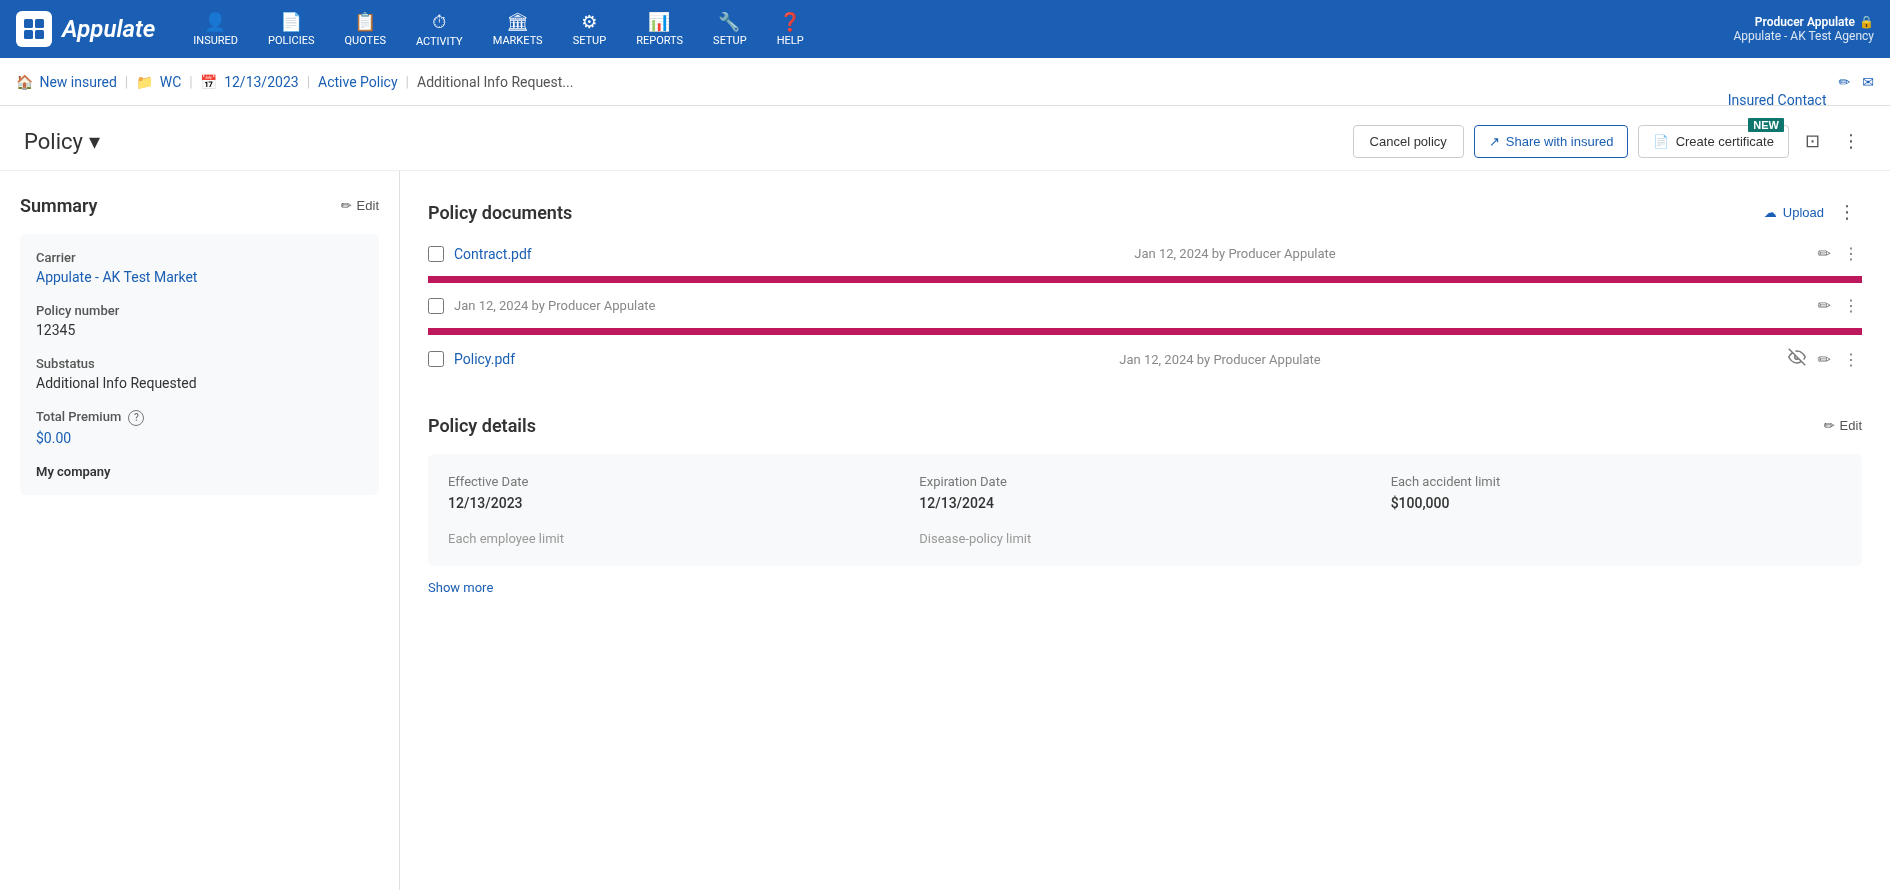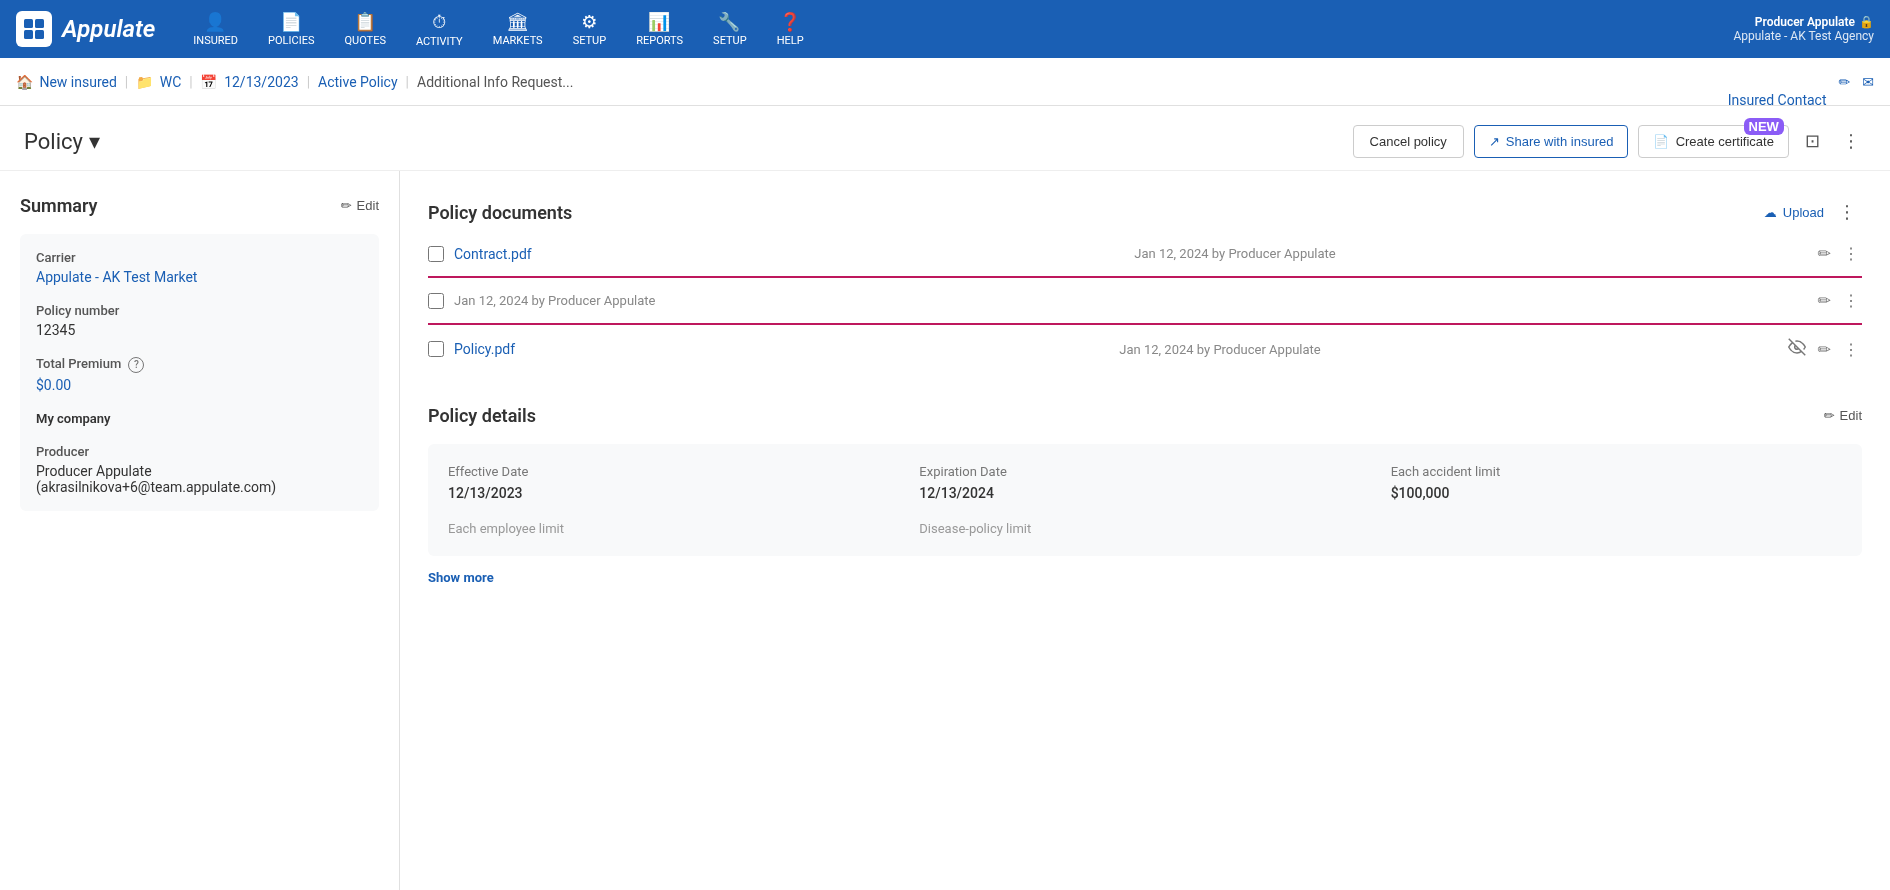--- a/index.html
+++ b/index.html
@@ -135,25 +135,25 @@
       color: #333;
       display: flex;
       align-items: center;
       gap: 6px;
       position: relative;
     }
     .new-badge {
       position: absolute;
       top: -8px;
       right: 4px;
-      background: #8b5cf6;
+      background: #0f766e;
       color: #fff;
-      font-size: 13px;
+      font-size: 11px;
       padding: 1px 5px;
-      border-radius: 6px;
+      border-radius: 1px;
       font-weight: 600;
     }
     .icon-btn {
       background: none;
       border: none;
       cursor: pointer;
       color: #555;
       padding: 6px;
       border-radius: 4px;
       font-size: 18px;
@@ -228,21 +228,21 @@
       color: #1a5fb4;
       cursor: pointer;
       font-size: 13px;
       background: none;
       border: none;
     }
     .doc-row {
       display: flex;
       align-items: center;
       padding: 10px 0;
-      border-bottom: 2px solid #be185d;
+      border-bottom: 7px solid #be185d;
       gap: 10px;
     }
     .doc-row:last-child { border-bottom: none; }
     .doc-checkbox {
       width: 16px; height: 16px;
       border: 1px solid #ccc;
       border-radius: 3px;
       flex-shrink: 0;
       cursor: pointer;
       background: #fff;
@@ -259,21 +259,21 @@
       border-radius: 6px;
       padding: 20px;
       display: grid;
       grid-template-columns: 1fr 1fr 1fr;
       gap: 20px;
       margin-top: 12px;
     }
     .detail-field .detail-label { font-size: 13px; color: #777; margin-bottom: 6px; }
     .detail-field .detail-value { font-size: 14px; color: #333; font-weight: 500; }
     .detail-field-empty .detail-label { font-size: 13px; color: #999; }
-    .show-more { color: #1a5fb4; cursor: pointer; font-size: 13px; margin-top: 14px; display: inline-block; font-weight: bold; }
+    .show-more { color: #1a5fb4; cursor: pointer; font-size: 13px; margin-top: 14px; display: inline-block; }
   </style>
 </head>
 <body>
 
 <nav class="top-nav">
   <div class="logo-area">
     <div class="logo-box">
       <svg viewBox="0 0 24 24" fill="none">
         <rect x="2" y="2" width="9" height="9" rx="1.5" fill="#1a5fb4"></rect>
         <rect x="13" y="2" width="9" height="9" rx="1.5" fill="#1a5fb4"></rect>
@@ -399,37 +399,37 @@
       <div class="summary-field">
         <div class="field-label">Carrier</div>
         <div class="field-value link">Appulate - AK Test Market</div>
       </div>
 
       <div class="summary-field">
         <div class="field-label">Policy number</div>
         <div class="field-value">12345</div>
       </div>
 
+      <div class="summary-field">
+        <div class="field-label">Substatus</div>
+        <div class="field-value">Additional Info Requested</div>
+      </div>
 
       <div class="summary-field">
         <div class="field-label">
           <span>Total Premium</span>
           <span class="help-icon">?</span>
         </div>
         <div class="field-value money">$0.00</div>
       </div>
 
       <div class="summary-field">
         <div class="section-subtitle">My company</div>
       </div>
 
-      <div class="summary-field">
-        <div class="field-label">Producer</div>
-        <div class="field-value">Producer Appulate (akrasilnikova+6@team.appulate.com)</div>
-      </div>
     </div>
   </div>
 
   <div class="right-panel">
 
     <div class="docs-header">
       <h2 class="section-title">Policy documents</h2>
       <div style="display:flex; align-items:center; gap:8px;">
         <button class="upload-btn">
           <span>☁</span>

